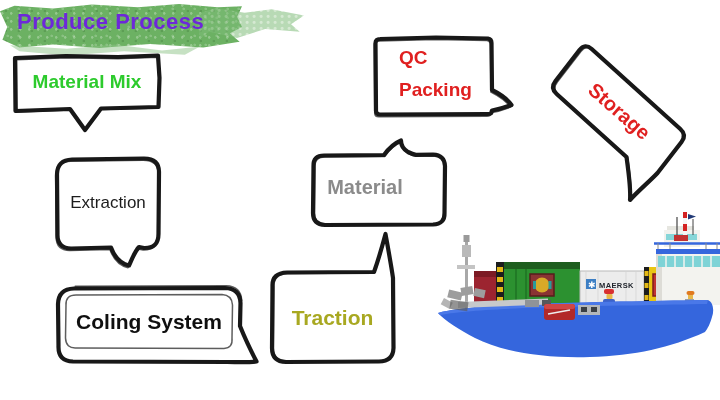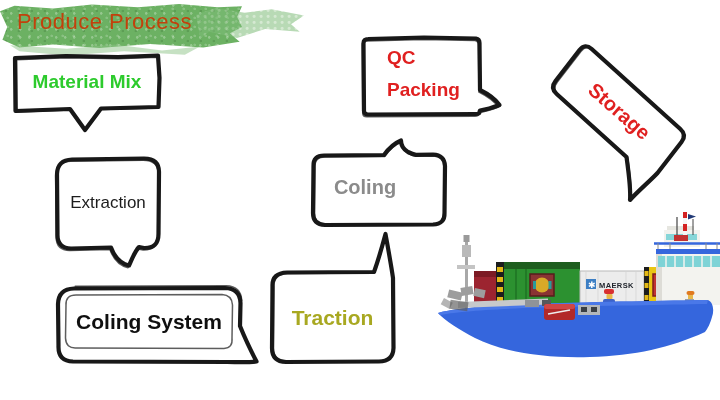--- a/index.html
+++ b/index.html
@@ -25,21 +25,21 @@
     background-size:7px 6px;
     clip-path:polygon(0% 20%, 18% 0%, 45% 14%, 70% 4%, 100% 22%, 88% 48%, 96% 70%, 64% 62%, 38% 88%, 12% 70%, 4% 90%);
   }
   .brush-spatter2 {
     position:absolute; left:10px; top:44px; width:190px; height:12px;
     background:#8ec487; opacity:.5;
     clip-path:polygon(0% 10%, 30% 40%, 55% 5%, 80% 55%, 100% 20%, 92% 90%, 60% 60%, 30% 95%, 5% 60%);
   }
   .page-title {
     position:absolute; left:17px; top:9px; width:220px;
-    color:#c2410c; font-size:22px; font-weight:normal; letter-spacing:.5px;
+    color:#6d28d9; font-size:22px; font-weight:bold; letter-spacing:.5px;
     white-space:nowrap;
   }
   
   .bubble { position:absolute; }
   .bubble svg { position:absolute; left:0; top:0; overflow:visible; }
   .bubble path.main {
     fill:#ffffff; stroke:#181818; stroke-width:4.2;
     stroke-linejoin:round; stroke-linecap:round;
   }
   .bubble path.ghost {
@@ -105,24 +105,24 @@
       <path class="ghost" d="M25,48.5 L112,48 C116,37 120,23 123.5,10 C126,24 129,40 131,54 L131.5,124 Q131,137.5 117,137.5 L24,138 Q10,137.5 10,124 L10.5,62 Q10,49 25,48.5 Z" transform="translate(1.5,1.5) scale(0.99)"></path>
     </svg>
     <span class="step-label lbl-traction">Traction</span>
   </div>
 
   <div class="bubble" style="left:304px; top:136px; width:152px; height:100px;">
     <svg width="152" height="100" viewBox="0 0 152 100">
       <path class="main" d="M20,19.5 L80,19 C85,12 91,7 97,4.5 C97,9 99,13 104,16 C107,17.5 109.5,18.5 112,18.8 L129,18.5 Q140.5,19 141,30 L140.5,77 Q141,88 129,88.5 L21,89 Q9,88.5 9,77 L9.5,30 Q9,19.5 20,19.5 Z"></path>
       <path class="ghost" d="M20,19.5 L80,19 C85,12 91,7 97,4.5 C97,9 99,13 104,16 C107,17.5 109.5,18.5 112,18.8 L129,18.5 Q140.5,19 141,30 L140.5,77 Q141,88 129,88.5 L21,89 Q9,88.5 9,77 L9.5,30 Q9,19.5 20,19.5 Z" transform="translate(1.6,1.7) scale(0.988)"></path>
     </svg>
-    <span class="step-label lbl-cutting">Coling</span>
-  </div>
-
-  <div class="bubble" style="left:356px; top:30px; width:152px; height:98px;text-decoration:underline;">
+    <span class="step-label lbl-cutting">Material</span>
+  </div>
+
+  <div class="bubble" style="left:368px; top:30px; width:152px; height:98px;text-decoration:underline;">
     <svg width="152" height="98" viewBox="0 0 152 98">
       <path class="main" d="M12,9 L68,7.5 L120,8.5 Q123.5,9 123.5,13 L124,60 C133,64.5 139.5,69.5 143.5,75 C137,77.5 130.5,79.5 124,80.5 L123.5,82 Q123.5,84 120,84 L12,84.5 Q8,84.5 8,81 L7.5,13 Q7.5,9 12,9 Z"></path>
       <path class="ghost" d="M12,9 L68,7.5 L120,8.5 Q123.5,9 123.5,13 L124,60 C133,64.5 139.5,69.5 143.5,75 C137,77.5 130.5,79.5 124,80.5 L123.5,82 Q123.5,84 120,84 L12,84.5 Q8,84.5 8,81 L7.5,13 Q7.5,9 12,9 Z" transform="translate(-1.3,2) scale(1.002)"></path>
     </svg>
     <span class="step-label lbl-qc">QC</span>
     <span class="step-label lbl-packing">Packing</span>
   </div>
 
   <div class="bubble" style="left:540px; top:35px; width:165px; height:178px;">
     <svg width="165" height="178" viewBox="0 0 165 178">

